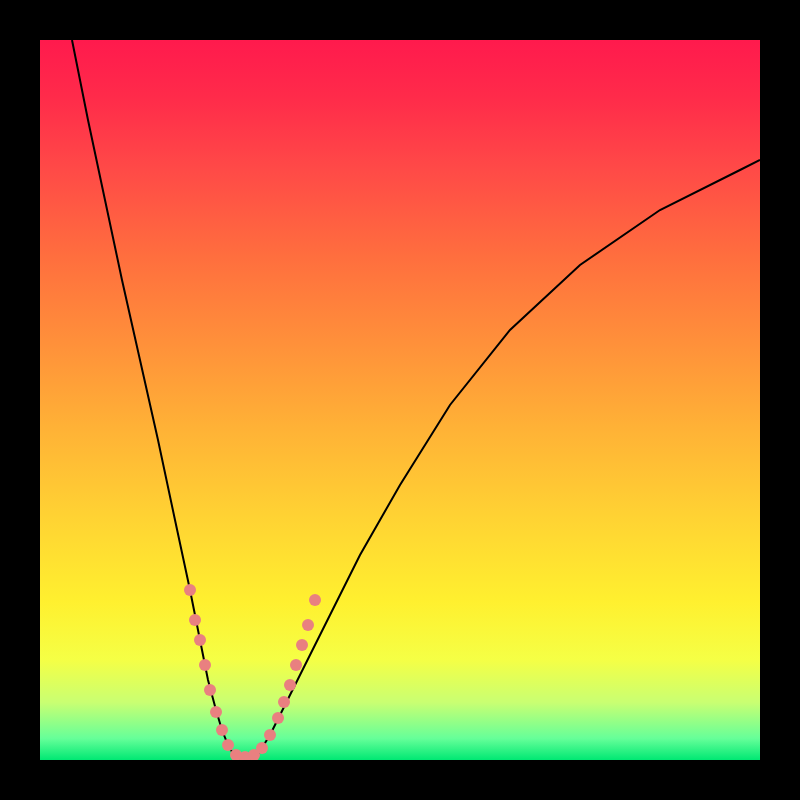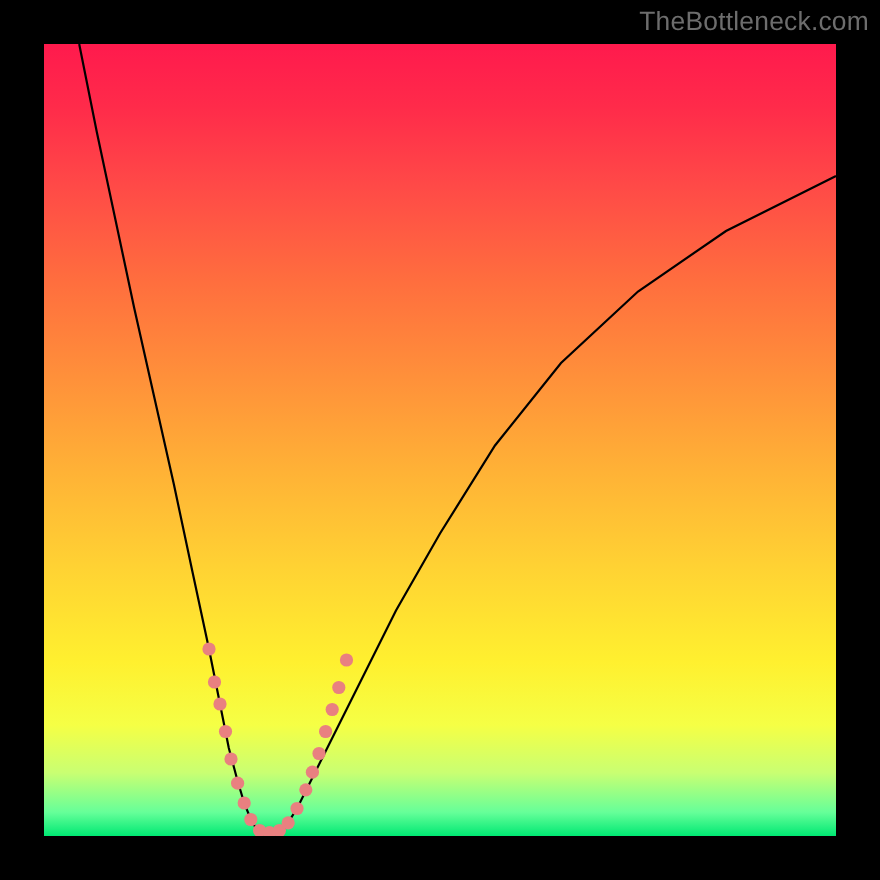--- a/index.html
+++ b/index.html
@@ -63,21 +63,20 @@
     font-size: 24px;
     font-weight: 500;
     letter-spacing: 0.2px;
     user-select: none;
   }
 </style>
 </head>
 <body>
 
 <div class="stage">
-  <div class="watermark">TheBottleneck.com</div>
   <div class="plot-area">
     <svg viewBox="0 0 720 720">
       <path id="curve-path" class="curve" d="M 32 0 L 48 80 L 65 160 L 82 240 L 100 320 L 118 400 L 135 480 L 150 550 L 160 600 L 168 640 L 176 670 L 182 690 L 188 705 L 194 715 L 194 715 L 200 718 L 206 718 L 212 717 L 218 714 L 218 714 L 230 695 L 245 665 L 265 625 L 290 575 L 320 515 L 360 445 L 410 365 L 470 290 L 540 225 L 620 170 L 700 130 L 720 120 " stroke="#000000" stroke-width="2"></path>
       <g id="dots">
           <circle cx="150" cy="550" r="6" class="dot" fill="#e98080"></circle>
           <circle cx="155" cy="580" r="6" class="dot" fill="#e98080"></circle>
           <circle cx="160" cy="600" r="6" class="dot" fill="#e98080"></circle>
           <circle cx="165" cy="625" r="6" class="dot" fill="#e98080"></circle>
           <circle cx="170" cy="650" r="6" class="dot" fill="#e98080"></circle>
           <circle cx="176" cy="672" r="6" class="dot" fill="#e98080"></circle>

